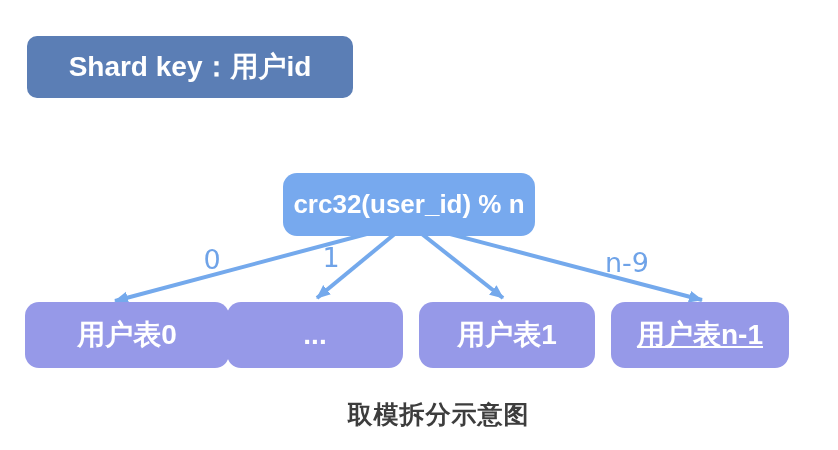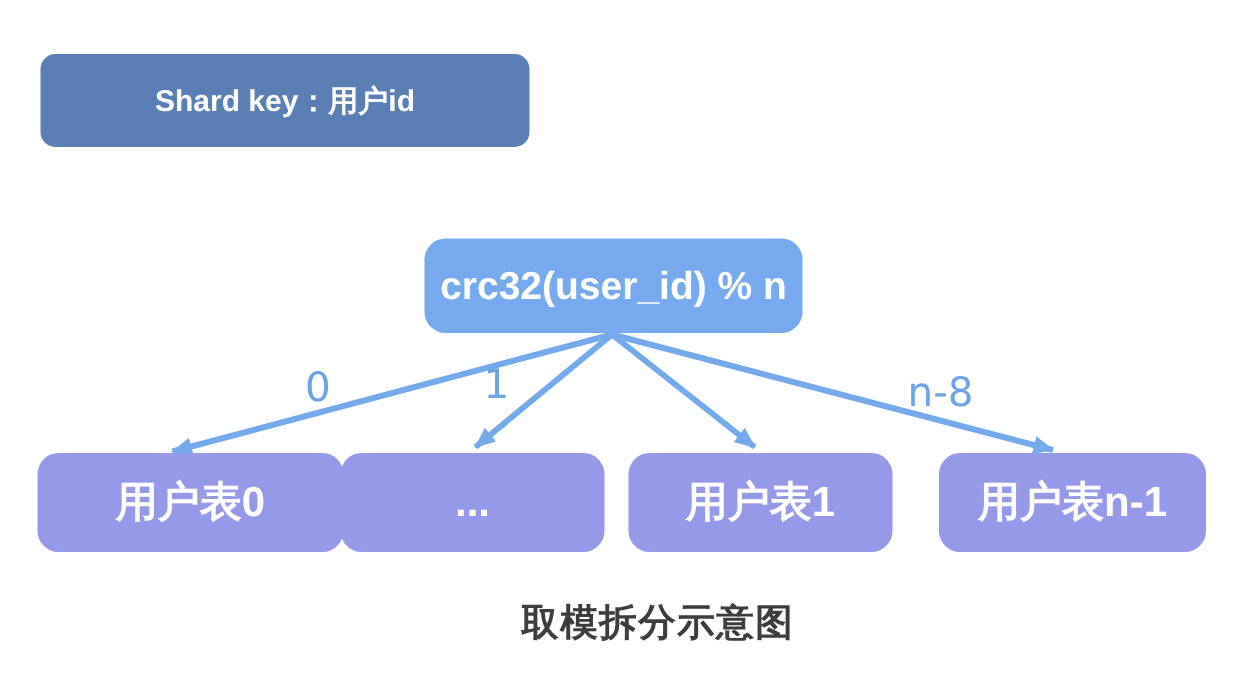--- a/index.html
+++ b/index.html
@@ -26,40 +26,40 @@
     display: flex; align-items: center; justify-content: center;
     color: var(--node-text);
     font-weight: bold;
     text-align: center;
   }
 
   .shard-key-box {
     left: 27px; top: 36px; width: 326px; height: 62px;
     background: var(--shard-key-bg);
     border-radius: 10px;
-    font-size: 20px;
+    font-size: 28px;
   }
 
   .hash-box {
-    left: 283px; top: 159px; width: 252px; height: 63px;
+    left: 283px; top: 173px; width: 252px; height: 63px;
     background: var(--hash-node-bg);
     border-radius: 14px;
     font-size: 26px;
   }
 
   .table-box {
     top: 302px; height: 66px;
     background: var(--table-bg);
     border-radius: 14px;
     font-size: 28px;
   }
   .table-box.t0 { left: 25px;  width: 204px; }
   .table-box.t1 { left: 227px; width: 176px; }
   .table-box.t2 { left: 419px; width: 176px; }
-  .table-box.t3 { left: 626px; width: 178px; }
+  .table-box.t3 { left: 611px; width: 178px; text-decoration: underline; }
 
   .edges-layer { position: absolute; inset: 0; width: 838px; height: 450px; }
   .edge-line { stroke: var(--arrow); stroke-width: 4; fill: none; }
   .edge-head { fill: var(--arrow); }
 
   .edge-label {
     position: absolute;
     transform: translate(-50%, -50%);
     font-family: "DejaVu Sans", "Liberation Sans", sans-serif;
     font-size: 27px;
@@ -97,21 +97,21 @@
     <line class="edge-line" x1="408" y1="223" x2="115" y2="301" marker-end="url(#arrowhead)"></line>
     <line class="edge-line" x1="408" y1="223" x2="317" y2="298" marker-end="url(#arrowhead)"></line>
     <line class="edge-line" x1="408" y1="223" x2="503" y2="298" marker-end="url(#arrowhead)"></line>
     <line class="edge-line" x1="408" y1="223" x2="702" y2="300" marker-end="url(#arrowhead)"></line>
   </svg>
 
   <div class="node hash-box">crc32(user_id) % n</div>
 
   <span class="edge-label l0">0</span>
   <span class="edge-label l1">1</span>
-  <span class="edge-label ln1">n-8</span>
+  <span class="edge-label ln1">n-9</span>
 
   <div class="node table-box t0">用户表0</div>
   <div class="node table-box t1">...</div>
   <div class="node table-box t2">用户表1</div>
   <div class="node table-box t3">用户表n-1</div>
 
   <div class="caption">取模拆分示意图</div>
 
 </div>
 

